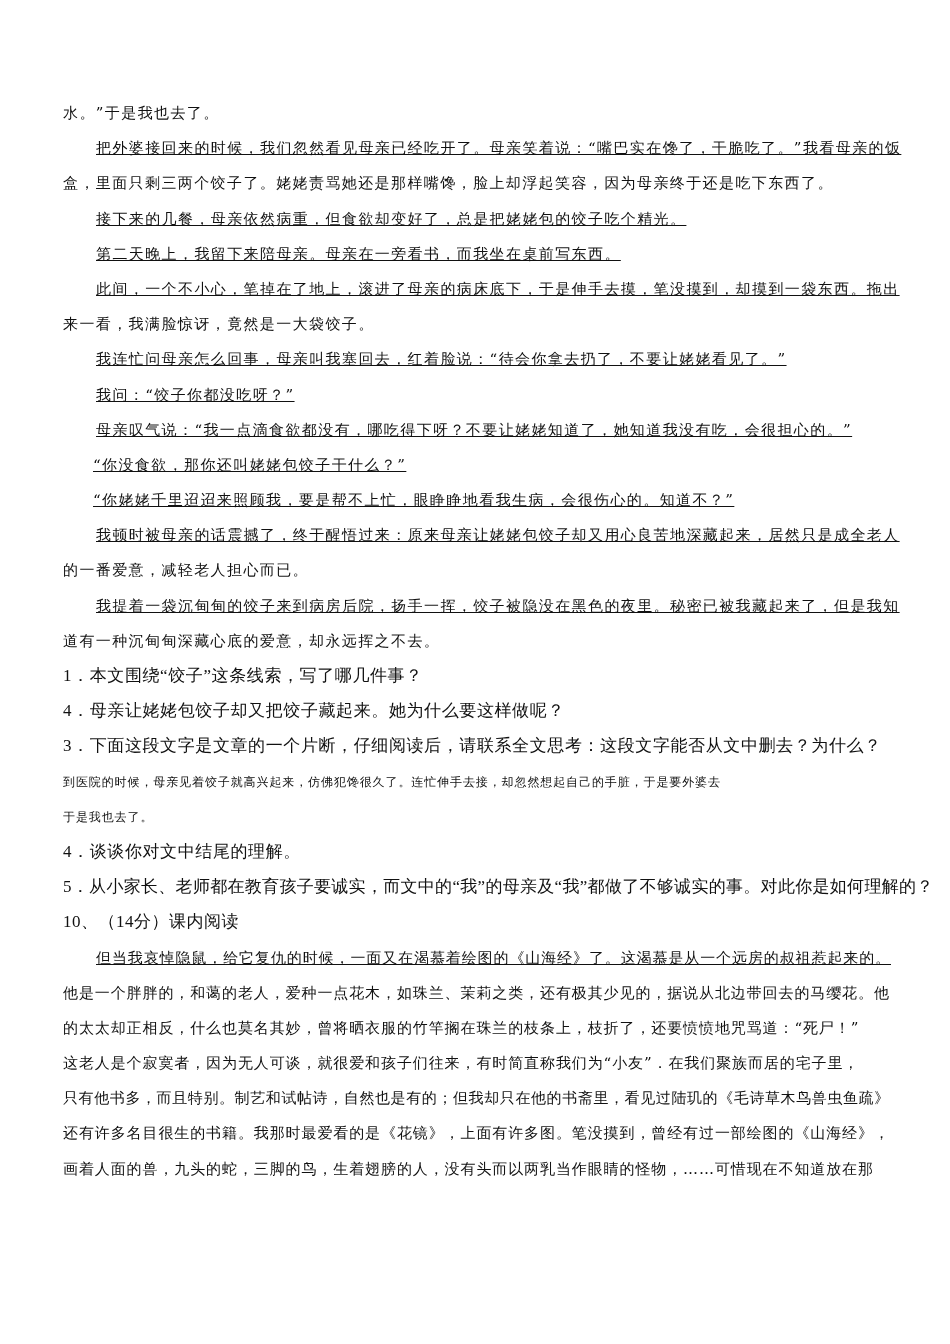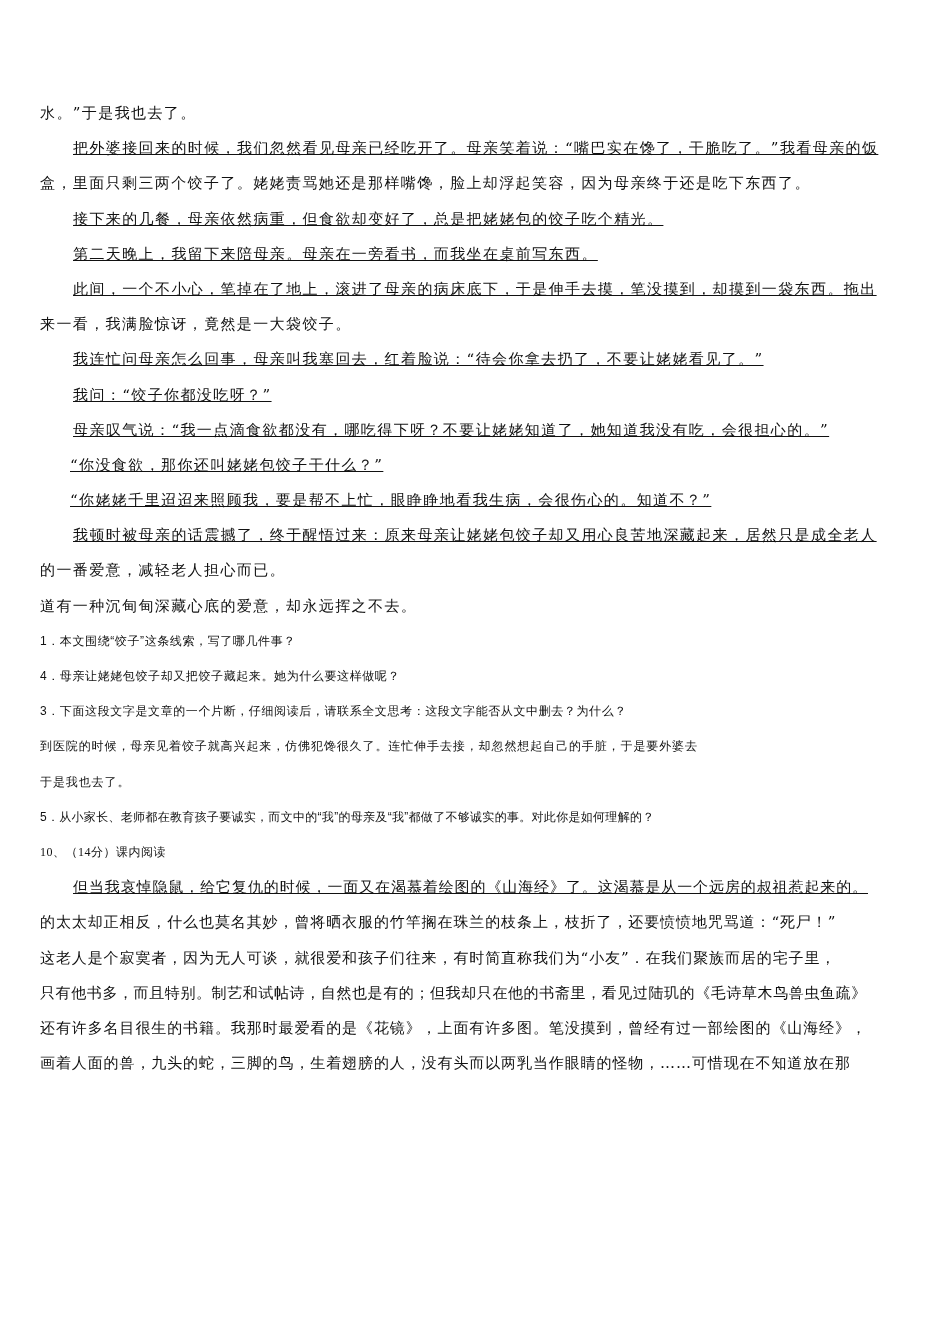--- a/index.html
+++ b/index.html
@@ -1,29 +1,29 @@
 <!DOCTYPE html>
 <html><head>
 <meta charset="utf-8">
 <style>
   html, body { margin: 0; padding: 0; background: #ffffff; }
   body { width: 950px; height: 1344px; position: relative; overflow: hidden; }
   .page {
-    position: absolute; left: 40px; top: 101px; width: 862px;
+    position: absolute; left: 63px; top: 101px; width: 862px;
     font-family: "DejaVu Serif", "Liberation Serif", serif;
     font-size: 15px; color: #111111;
   }
   .line {
     height: 35.2px; line-height: 24px; white-space: nowrap;
     letter-spacing: 1.4px;
   }
   .indent { padding-left: 33px; text-decoration: underline; }
-  .q { letter-spacing: 0.6px; font-family: Liberation Sans, sans-serif; font-size: 12px; }
+  .q { letter-spacing: 0.6px; font-family: Liberation Serif, serif; font-size: 17px; }
   .frag { letter-spacing: 0.9px; font-family: "Liberation Serif", "DejaVu Serif", serif; font-size: 12px; }
-  .hdr { letter-spacing: 0.5px; font-family: "Liberation Serif", "DejaVu Serif", serif; font-size: 12px; }
+  .hdr { letter-spacing: 0.5px; font-family: "Liberation Serif", "DejaVu Serif", serif; font-size: 17px; }
   .tight { letter-spacing: 0.9px; }
 </style>
 </head>
 <body>
 
 <div class="page">
   <div>
     <div class="line">水。”于是我也去了。</div>
     <div class="line indent">把外婆接回来的时候，我们忽然看见母亲已经吃开了。母亲笑着说：“嘴巴实在馋了，干脆吃了。”我看母亲的饭</div>
     <div class="line">盒，里面只剩三两个饺子了。姥姥责骂她还是那样嘴馋，脸上却浮起笑容，因为母亲终于还是吃下东西了。</div>
@@ -31,36 +31,39 @@
     <div class="line indent">第二天晚上，我留下来陪母亲。母亲在一旁看书，而我坐在桌前写东西。</div>
     <div class="line indent">此间，一个不小心，笔掉在了地上，滚进了母亲的病床底下，于是伸手去摸，笔没摸到，却摸到一袋东西。拖出</div>
     <div class="line">来一看，我满脸惊讶，竟然是一大袋饺子。</div>
     <div class="line indent">我连忙问母亲怎么回事，母亲叫我塞回去，红着脸说：“待会你拿去扔了，不要让姥姥看见了。”</div>
     <div class="line indent">我问：“饺子你都没吃呀？”</div>
     <div class="line indent">母亲叹气说：“我一点滴食欲都没有，哪吃得下呀？不要让姥姥知道了，她知道我没有吃，会很担心的。”</div>
     <div class="line indent" style="padding-left:30px">“你没食欲，那你还叫姥姥包饺子干什么？”</div>
     <div class="line indent" style="padding-left:30px">“你姥姥千里迢迢来照顾我，要是帮不上忙，眼睁睁地看我生病，会很伤心的。知道不？”</div>
     <div class="line indent">我顿时被母亲的话震撼了，终于醒悟过来：原来母亲让姥姥包饺子却又用心良苦地深藏起来，居然只是成全老人</div>
     <div class="line">的一番爱意，减轻老人担心而已。</div>
+    <div class="line indent">我提着一袋沉甸甸的饺子来到病房后院，扬手一挥，饺子被隐没在黑色的夜里。秘密已被我藏起来了，但是我知</div>
     <div class="line">道有一种沉甸甸深藏心底的爱意，却永远挥之不去。</div>
   </div>
 
   <div>
     <div class="line q">1．本文围绕“饺子”这条线索，写了哪几件事？</div>
     <div class="line q">4．母亲让姥姥包饺子却又把饺子藏起来。她为什么要这样做呢？</div>
     <div class="line q">3．下面这段文字是文章的一个片断，仔细阅读后，请联系全文思考：这段文字能否从文中删去？为什么？</div>
     <div>
       <div class="line frag">到医院的时候，母亲见着饺子就高兴起来，仿佛犯馋很久了。连忙伸手去接，却忽然想起自己的手脏，于是要外婆去</div>
       <div class="line frag">于是我也去了。</div>
     </div>
+    <div class="line q">4．谈谈你对文中结尾的理解。</div>
     <div class="line q" style="letter-spacing:0.3px">5．从小家长、老师都在教育孩子要诚实，而文中的“我”的母亲及“我”都做了不够诚实的事。对此你是如何理解的？</div>
   </div>
 
   <div>
     <div class="line hdr">10、（14分）课内阅读</div>
     <div class="line indent tight">但当我哀悼隐鼠，给它复仇的时候，一面又在渴慕着绘图的《山海经》了。这渴慕是从一个远房的叔祖惹起来的。</div>
+    <div class="line tight">他是一个胖胖的，和蔼的老人，爱种一点花木，如珠兰、茉莉之类，还有极其少见的，据说从北边带回去的马缨花。他</div>
     <div class="line tight">的太太却正相反，什么也莫名其妙，曾将晒衣服的竹竿搁在珠兰的枝条上，枝折了，还要愤愤地咒骂道：“死尸！”</div>
     <div class="line tight">这老人是个寂寞者，因为无人可谈，就很爱和孩子们往来，有时简直称我们为“小友”．在我们聚族而居的宅子里，</div>
     <div class="line tight" style="letter-spacing:0.6px">只有他书多，而且特别。制艺和试帖诗，自然也是有的；但我却只在他的书斋里，看见过陆玑的《毛诗草木鸟兽虫鱼疏》</div>
     <div class="line tight">还有许多名目很生的书籍。我那时最爱看的是《花镜》，上面有许多图。笔没摸到，曾经有过一部绘图的《山海经》，</div>
     <div class="line tight">画着人面的兽，九头的蛇，三脚的鸟，生着翅膀的人，没有头而以两乳当作眼睛的怪物，……可惜现在不知道放在那</div>
   </div>
 </div>
 
 </body></html>

